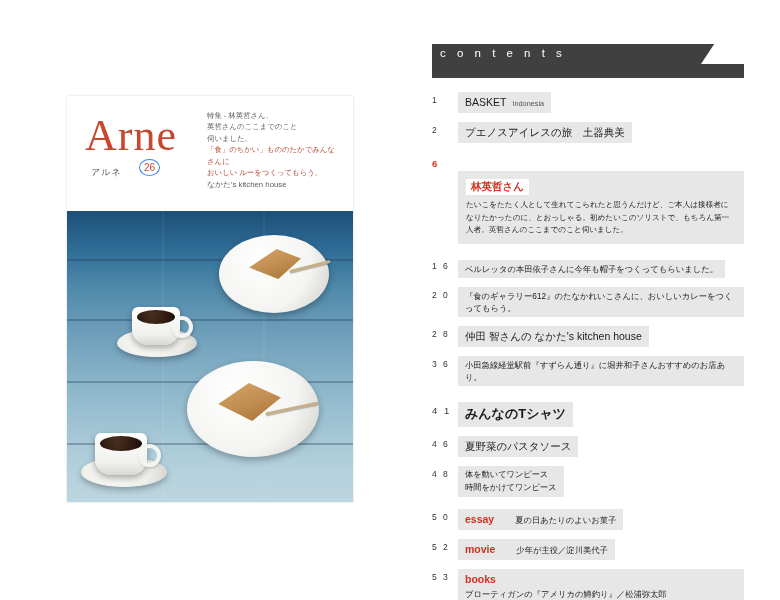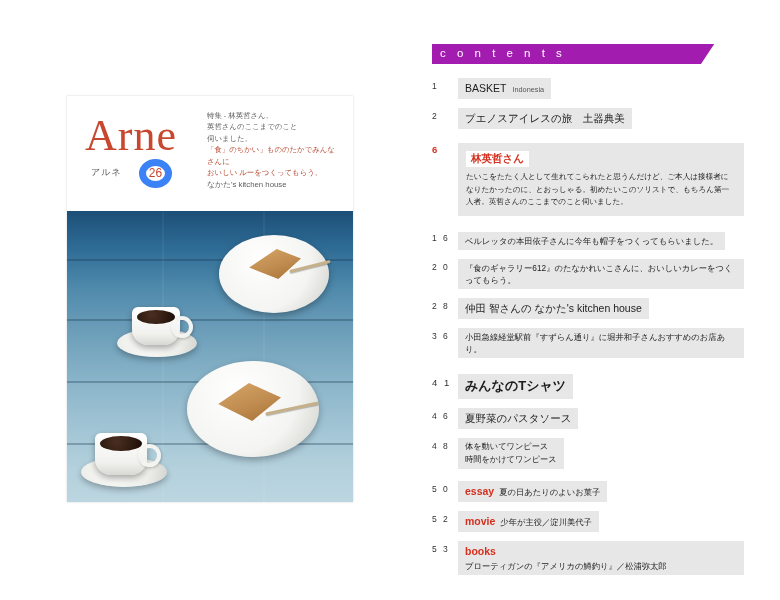--- a/index.html
+++ b/index.html
@@ -48,24 +48,24 @@
     font-size: 9px;
     color: #555;
     letter-spacing: 1px;
   }
   .issue-circle {
     position: absolute;
     left: 72px;
     top: 63px;
     width: 19px;
     height: 15px;
-    border: 7px solid #3b82f6;
+    border: 1px solid #3b82f6;
     border-radius: 50%;
     color: #c8472f;
-    font-size: 12px;
+    font-size: 10px;
     text-align: center;
     line-height: 15px;
   }
   .cover-blurb {
     position: absolute;
     left: 140px;
     top: 14px;
     width: 130px;
     font-size: 7.4px;
     line-height: 1.55;
@@ -180,22 +180,22 @@
 
   
   .toc {
     position: absolute;
     left: 432px;
     top: 44px;
     width: 312px;
   }
   .toc-header {
     position: relative;
-    height: 20px;
-    background: #a21caf;
+    height: 34px;
+    background: #404040;
     margin-bottom: 14px;
   }
   .toc-header span {
     position: absolute;
     left: 8px;
     top: 3px;
     font-size: 11.5px;
     letter-spacing: 4px;
     color: #ffffff;
     font-family: "Liberation Sans", sans-serif;
@@ -236,41 +236,41 @@
     line-height: 1.45;
     margin-bottom: 2px;
   }
   .chip.lg { font-size: 10.5px; }
   .chip.xl { font-size: 13px; font-weight: bold; }
   .chip .sub { font-size: 7.3px; color: #555; margin-left: 6px; }
   .chip.block { display: block; }
   .feature-box {
     background: #e7e7e7;
     padding: 5px 8px 7px 8px;
-    margin-top: 2px;
+    margin-top: 16px;
   }
   .feature-name {
     display: inline-block;
     background: #ffffff;
     color: #d4301f;
     font-size: 10.5px;
     font-weight: bold;
     padding: 1px 5px;
     margin-bottom: 4px;
   }
   .feature-text {
     font-size: 7.6px;
     line-height: 1.65;
     color: #1c1c1c;
   }
   .label-red {
     color: #d4301f;
     font-weight: bold;
     font-size: 10.5px;
-    margin-right: 5px;
+    margin-right: 21px;
   }
   .row.gap { margin-top: 14px; }
   .row.gap2 { margin-top: 10px; }
   .two-line { font-size: 8.2px; line-height: 1.5; }
 </style>
 </head>
 <body>
 
 <div class="cover">
   <div class="cover-top">

